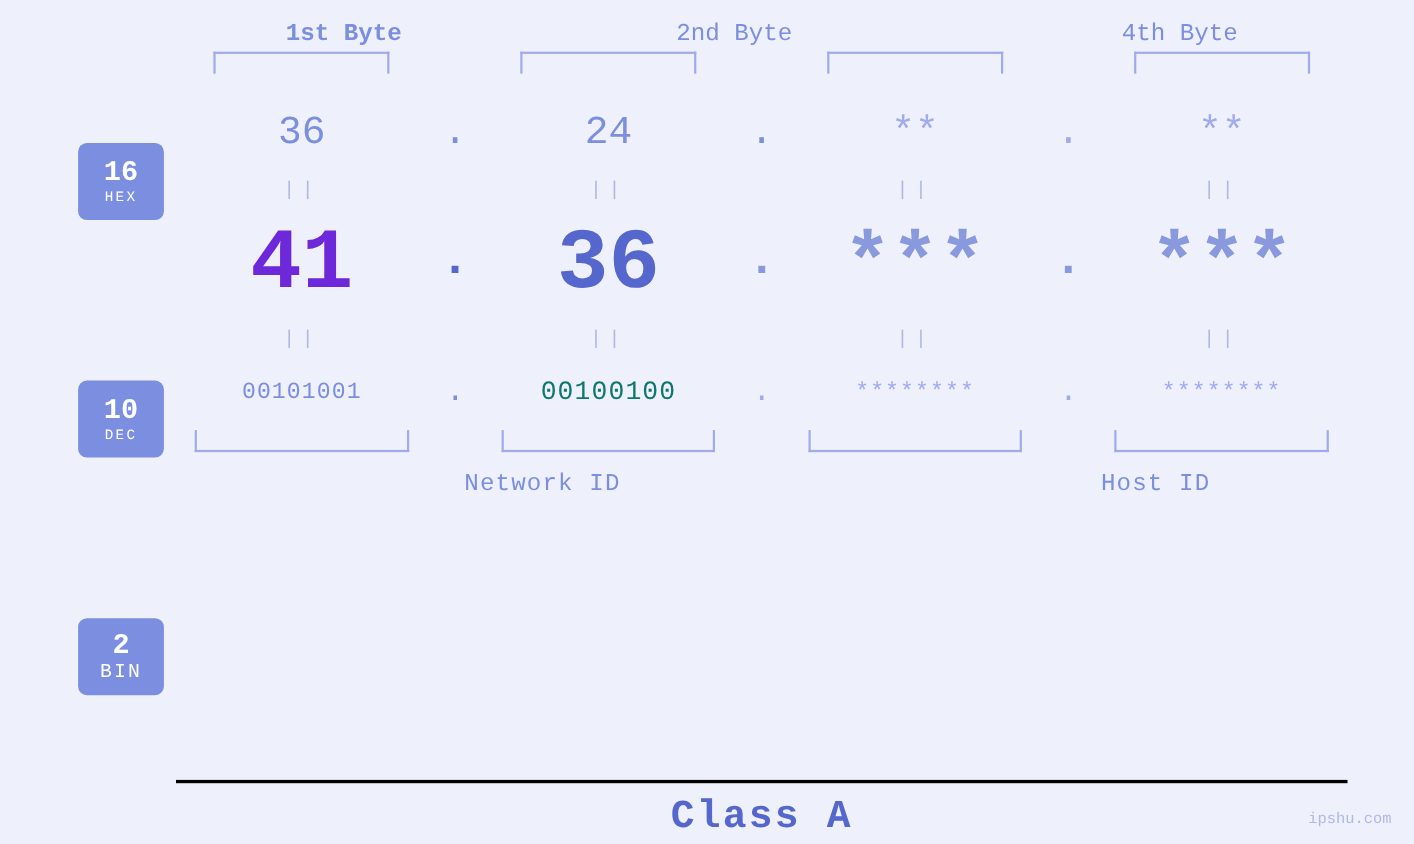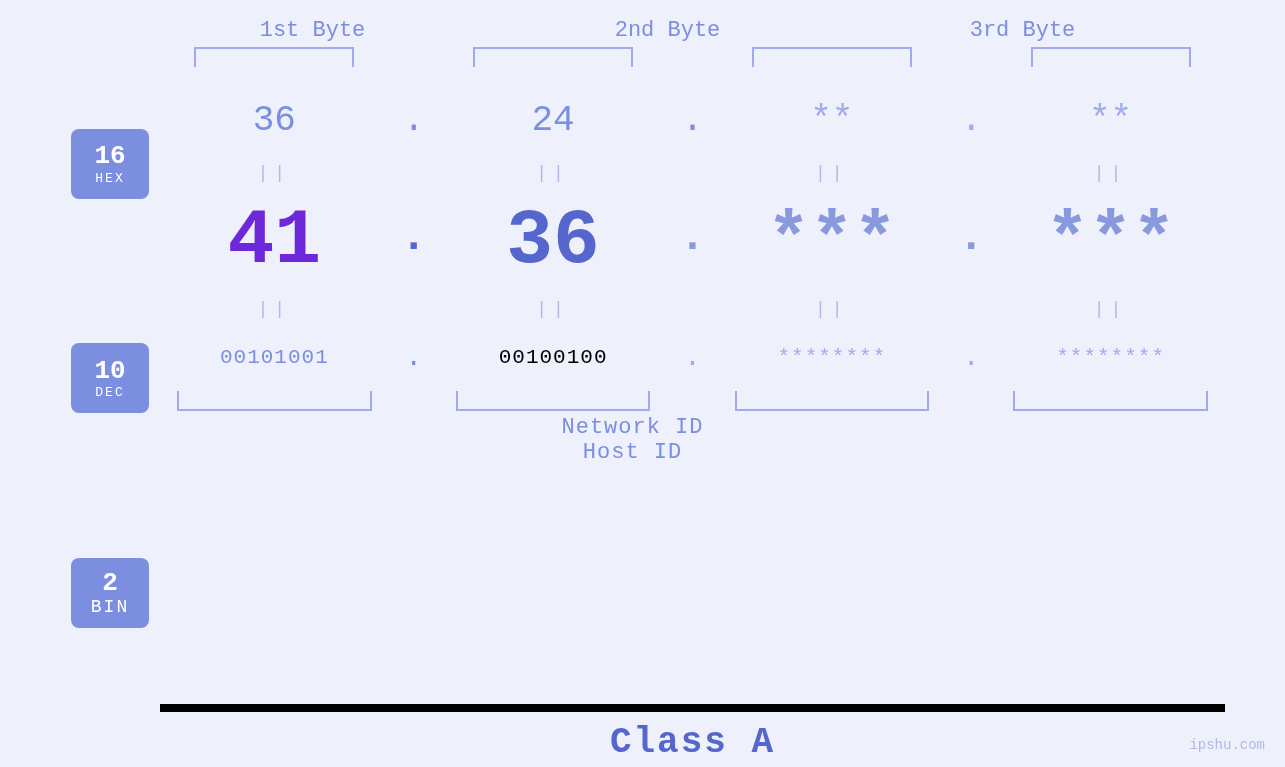--- a/index.html
+++ b/index.html
@@ -32,26 +32,26 @@
       font-size: 14px;
       font-family: 'Courier New', Courier, monospace;
     }
   </style>
 </head>
 <body>
 
 <div class="container">
 
   <div style="display:flex; width: calc(100% - 100px); margin-left: 100px; margin-top: 18px;">
-    <div style="flex:1; text-align:center; color:#7b8ee0; font-size:22px; font-family:'Courier New',monospace;">1st Byte</div>
+    <div style="flex:1; text-align:center; color:#7b8ee0; font-size:22px; font-family:'Courier New',monospace;font-weight:bold;">1st Byte</div>
     <div style="width:50px;"></div>
     <div style="flex:1; text-align:center; color:#7b8ee0; font-size:22px; font-family:'Courier New',monospace;">2nd Byte</div>
     <div style="width:50px;"></div>
-    <div style="flex:1; text-align:center; color:#7b8ee0; font-size:22px; font-family:'Courier New',monospace;">3rd Byte</div>
-    <div style="width:50px;"></div>
+    <div style="width:50px;"></div>
+    <div style="flex:1; text-align:center; color:#7b8ee0; font-size:22px; font-family:'Courier New',monospace;">4th Byte</div>
   </div>
 
   <div style="display:flex; width: calc(100% - 100px); margin-left: 100px; margin-top: 4px;">
     <div style="flex:1; display:flex; justify-content:center;">
       <div style="width:160px; height:20px; border:2px solid #a0aaed; border-bottom:none;"></div>
     </div>
     <div style="width:50px;"></div>
     <div style="flex:1; display:flex; justify-content:center;">
       <div style="width:160px; height:20px; border:2px solid #a0aaed; border-bottom:none;"></div>
     </div>
@@ -169,21 +169,21 @@
       </div>
 
       <div style="display:flex; align-items:center; height:60px;">
         <div style="flex:1; display:flex; justify-content:center; align-items:center;">
           <span style="font-size:21px; color:#7b8ee0; font-family:'Courier New',monospace; letter-spacing:1px;">00101001</span>
         </div>
         <div style="width:50px; display:flex; justify-content:center; align-items:center;">
           <span style="font-size:28px; color:#7b8ee0; font-family:'Courier New',monospace;">.</span>
         </div>
         <div style="flex:1; display:flex; justify-content:center; align-items:center;">
-          <span style="font-size:21px; color:#000000; font-family:'Courier New',monospace; letter-spacing:1px;">00100100</span>
+          <span style="font-size:24px; color:#0f766e; font-family:'Courier New',monospace; letter-spacing:1px;">00100100</span>
         </div>
         <div style="width:50px; display:flex; justify-content:center; align-items:center;">
           <span style="font-size:28px; color:#a0aaed; font-family:'Courier New',monospace;">.</span>
         </div>
         <div style="flex:1; display:flex; justify-content:center; align-items:center;">
           <span style="font-size:21px; color:#a0aaed; font-family:'Courier New',monospace; letter-spacing:1px;">********</span>
         </div>
         <div style="width:50px; display:flex; justify-content:center; align-items:center;">
           <span style="font-size:28px; color:#a0aaed; font-family:'Courier New',monospace;">.</span>
         </div>
@@ -205,21 +205,21 @@
         <div style="width:50px;"></div>
         <div style="flex:1; display:flex; flex-direction:column; align-items:center;">
           <div style="width:85%; height:20px; border:2px solid #a0aaed; border-top:none;"></div>
         </div>
         <div style="width:50px;"></div>
         <div style="flex:1; display:flex; flex-direction:column; align-items:center;">
           <div style="width:85%; height:20px; border:2px solid #a0aaed; border-top:none;"></div>
         </div>
       </div>
 
-      <div style="display:flex; width:100%; margin-top:4px;flex-direction:column;">
+      <div style="display:flex; width:100%; margin-top:16px;">
 
         <div style="flex:1; display:flex; justify-content:center;">
           
         </div>
         <div style="width:50px;"></div>
         <div style="flex:1; display:flex; justify-content:center;">
           <span style="font-size:22px; color:#7b8ee0; font-family:'Courier New',monospace; letter-spacing:1px; position:relative; left:-60px;">Network ID</span>
         </div>
         <div style="width:50px;"></div>
         <div style="flex:1; display:flex; justify-content:center;">
@@ -227,19 +227,19 @@
         </div>
         <div style="width:50px;"></div>
         <div style="flex:1; display:flex; justify-content:center;">
           <span style="font-size:22px; color:#7b8ee0; font-family:'Courier New',monospace; letter-spacing:1px; position:relative; left:-60px;">Host ID</span>
         </div>
       </div>
 
     </div>
   </div>
 
-  <div style="width:calc(100% - 100px); margin-left:100px; border-top:8px solid #000000; margin-top:8px; display:flex; align-items:center; justify-content:center; padding:10px 0 4px 0;">
+  <div style="width:calc(100% - 100px); margin-left:100px; border-top:3px solid #000000; margin-top:8px; display:flex; align-items:center; justify-content:center; padding:10px 0 4px 0;">
     <span style="font-size:36px; font-weight:bold; color:#5566cc; font-family:'Courier New',monospace; letter-spacing:2px;">Class A</span>
   </div>
 
   <div class="watermark">ipshu.com</div>
 
 </div>
 
 </body></html>

